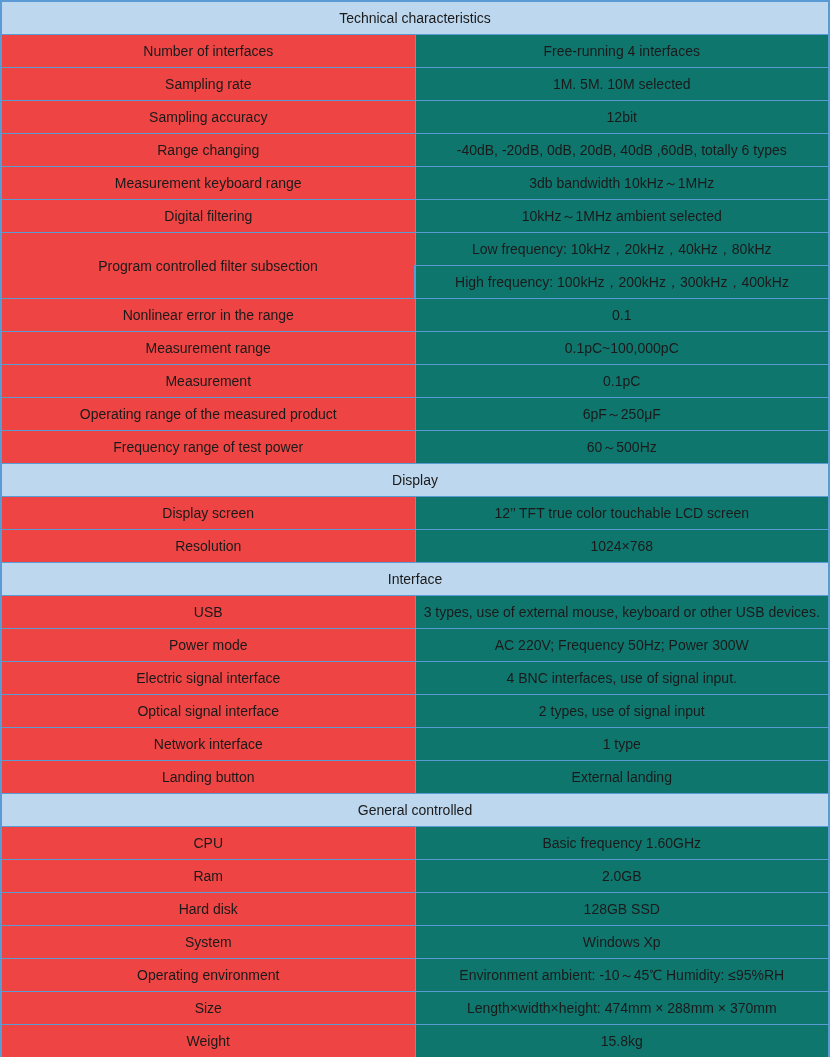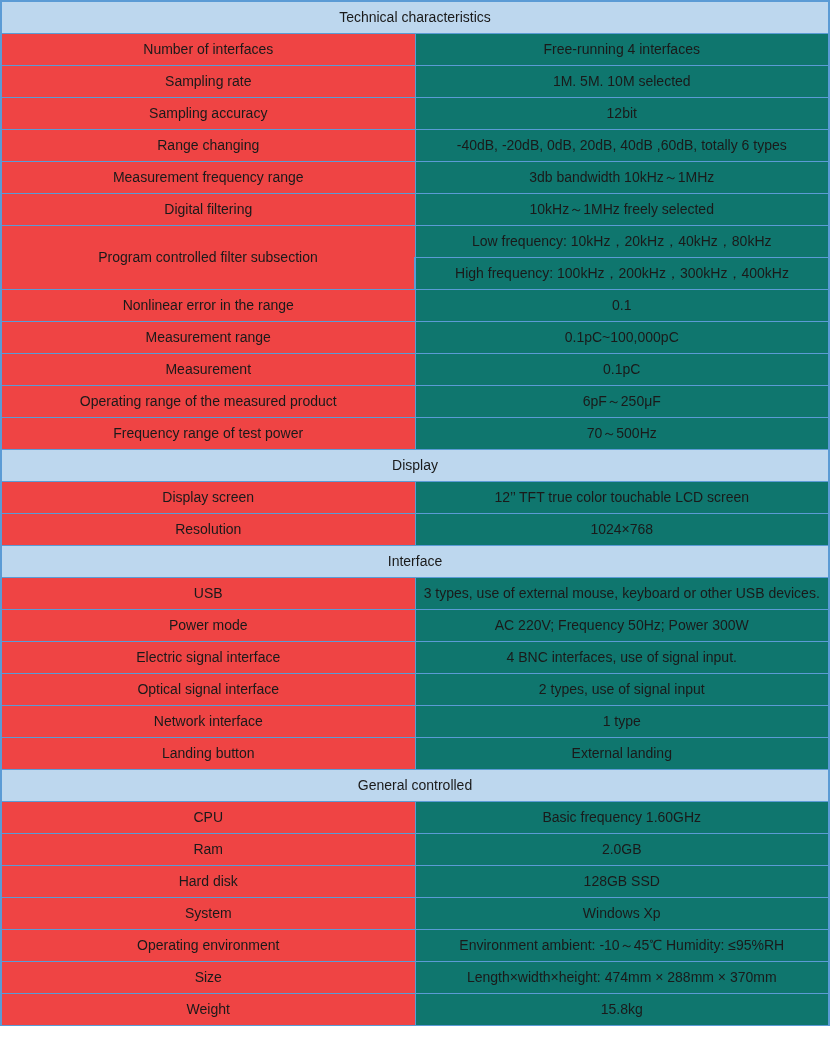--- a/index.html
+++ b/index.html
@@ -16,21 +16,21 @@
       color: #1a1a1a;
     }
     table.spec {
       border-collapse: collapse;
       width: 830px;
       table-layout: fixed;
     }
     table.spec td {
       border: 1px solid #5b9bd5;
       height: 32px;
-      padding: 0;
+      padding: 8px;
       text-align: center;
       vertical-align: middle;
       line-height: 16px;
       box-sizing: border-box;
     }
     table.spec tr:first-child td { border-top-width: 2px; }
     table.spec td:first-child { border-left-width: 2px; }
     table.spec td:last-child { border-right-width: 2px; }
     td.section {
       background: #bdd7ee;
@@ -62,26 +62,26 @@
     </tr>
     <tr>
       <td class="label">Sampling accuracy</td>
       <td class="value">12bit</td>
     </tr>
     <tr>
       <td class="label">Range changing</td>
       <td class="value">-40dB, -20dB, 0dB, 20dB, 40dB ,60dB, totally 6 types</td>
     </tr>
     <tr>
-      <td class="label">Measurement frequency range</td>
+      <td class="label">Measurement keyboard range</td>
       <td class="value">3db bandwidth 10kHz～1MHz</td>
     </tr>
     <tr>
       <td class="label">Digital filtering</td>
-      <td class="value">10kHz～1MHz freely selected</td>
+      <td class="value">10kHz～1MHz ambient selected</td>
     </tr>
     <tr>
       <td class="label" rowspan="2">Program controlled filter subsection</td>
       <td class="value">Low frequency: 10kHz，20kHz，40kHz，80kHz</td>
     </tr>
     <tr>
       <td class="value">High frequency: 100kHz，200kHz，300kHz，400kHz</td>
     </tr>
     <tr>
       <td class="label">Nonlinear error in the range</td>
@@ -94,21 +94,21 @@
     <tr>
       <td class="label">Measurement</td>
       <td class="value">0.1pC</td>
     </tr>
     <tr>
       <td class="label">Operating range of the measured product</td>
       <td class="value">6pF～250μF</td>
     </tr>
     <tr>
       <td class="label">Frequency range of test power</td>
-      <td class="value">70～500Hz</td>
+      <td class="value">60～500Hz</td>
     </tr>
 
     <tr>
       <td class="section" colspan="2">Display</td>
     </tr>
     <tr>
       <td class="label">Display screen</td>
       <td class="value">12’’ TFT true color touchable LCD screen</td>
     </tr>
     <tr>

